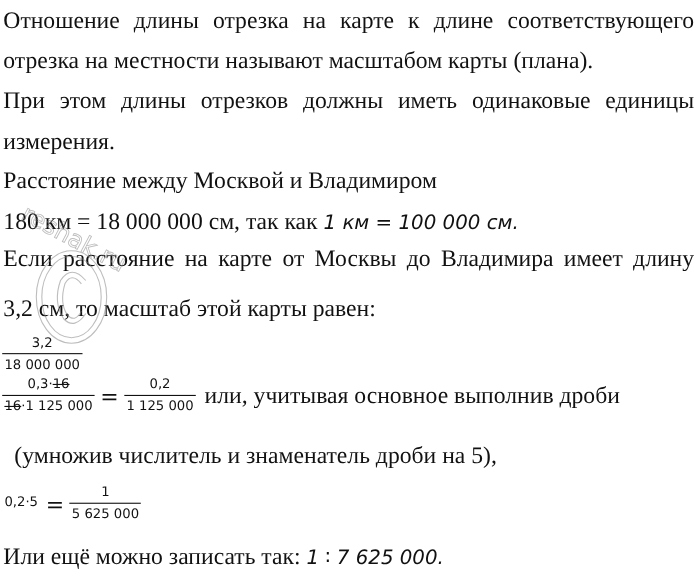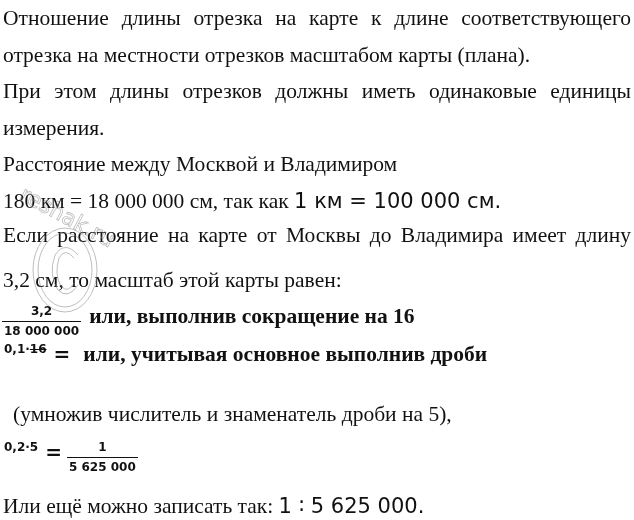--- a/index.html
+++ b/index.html
@@ -1,81 +1,85 @@
 <!DOCTYPE html>
 <html><head>
 <meta charset="utf-8">
 <style>
   html, body { margin:0; padding:0; background:#ffffff; }
   body { width:634px; height:520px; position:relative; overflow:hidden;
          font-family:"Liberation Serif", serif; color:#111; }
   .line { position:absolute; left:3px; font-size:21.5px; white-space:nowrap; line-height:24px; }
   .just { width:628px; text-align:justify; text-align-last:justify; }
-  .math { font-family:"DejaVu Sans", sans-serif; font-size:21px; }
+  .math { font-family:"DejaVu Sans", sans-serif; font-size:18px;font-style:italic; }
   .frac { display:inline-flex; flex-direction:column; align-items:center; vertical-align:middle;
           font-family:"DejaVu Sans", sans-serif; font-size:12px; line-height:15px; }
   .frac .num { padding:0 2px 2px 2px; }
   .frac .den { border-top:1.3px solid #111; padding:2px 2px 0 2px; }
   .eq { font-family:"DejaVu Sans", sans-serif; font-size:20px; vertical-align:middle; margin:0 5px; }
   .strike { text-decoration:line-through; }
-  .rowf { position:absolute; left:2px; display:flex; white-space:nowrap;font-weight:bold; }
+  .rowf { position:absolute; left:2px; display:flex; align-items:center; white-space:nowrap; }
   .rowf .txt { font-size:21.5px; margin-left:8px; }
   .watermark { position:absolute; left:10px; top:185px; width:190px; height:140px; pointer-events:none; opacity:0.55; }
 </style>
 </head>
 <body>
 
 <div>
 
   <div class="line just" style="top:6px;">Отношение длины отрезка на карте к длине соответствующего</div>
-  <div class="line" style="top:43px;">отрезка на местности отрезков масштабом карты (плана).</div>
+  <div class="line" style="top:43px;">отрезка на местности называют масштабом карты (плана).</div>
 
   <div class="line just" style="top:79px;">При этом длины отрезков должны иметь одинаковые единицы</div>
   <div class="line" style="top:116px;">измерения.</div>
 
   <div class="line" style="top:152px;">Расстояние между Москвой и Владимиром</div>
 
   <div class="line" style="top:189px;">
     <span>180 км = 18 000 000 см, так как </span><span class="math">1 км = 100 000 см.</span>
   </div>
 
   <div class="line just" style="top:223px;">Если расстояние на карте от Москвы до Владимира имеет длину</div>
   <div class="line" style="top:268px;">3,2 см, то масштаб этой карты равен:</div>
 
   <div class="rowf" style="top:304px;">
     <span class="frac">
       <span class="num">3,2</span>
       <span class="den">18 000 000</span>
     </span>
-    <span class="txt">или, выполнив сокращение на 16</span>
   </div>
 
   <div class="rowf" style="top:342px;">
     <span class="frac">
-      <span class="num"><span>0,1·</span><span class="strike">16</span></span>
+      <span class="num"><span>0,3·</span><span class="strike">16</span></span>
+      <span class="den"><span class="strike">16</span><span>·1 125 000</span></span>
     </span>
     <span class="eq">=</span>
+    <span class="frac">
+      <span class="num">0,2</span>
+      <span class="den">1 125 000</span>
+    </span>
     <span class="txt">или, учитывая основное выполнив дроби</span>
   </div>
 
   <div class="line" style="top:402px;margin-left:10px;">(умножив числитель и знаменатель дроби на 5),</div>
 
   <div class="rowf" style="top:440px;">
     <span class="frac">
       <span class="num">0,2·5</span>
     </span>
     <span class="eq">=</span>
     <span class="frac">
       <span class="num">1</span>
       <span class="den">5 625 000</span>
     </span>
   </div>
 
   <div class="line" style="top:494px;">
-    <span>Или ещё можно записать так: </span><span class="math">1 ∶ 5 625 000.</span>
+    <span>Или ещё можно записать так: </span><span class="math">1 ∶ 7 625 000.</span>
   </div>
 
   <svg class="watermark" viewBox="0 0 190 140">
     <g fill="none" stroke="#888" stroke-width="1">
       <ellipse cx="55" cy="85" rx="32" ry="42"></ellipse>
       <ellipse cx="55" cy="85" rx="27" ry="37"></ellipse>
       <path d="M68 70 Q55 55 45 70 Q38 90 48 105 Q58 115 68 100"></path>
       <path d="M64 73 Q55 62 49 73 Q44 90 51 101 Q58 109 64 98"></path>
     </g>
     <text x="0" y="0" transform="translate(8,14) rotate(28)" font-family="DejaVu Sans, sans-serif" font-size="22" fill="none" stroke="#888" stroke-width="0.8">reshak.ru</text>

